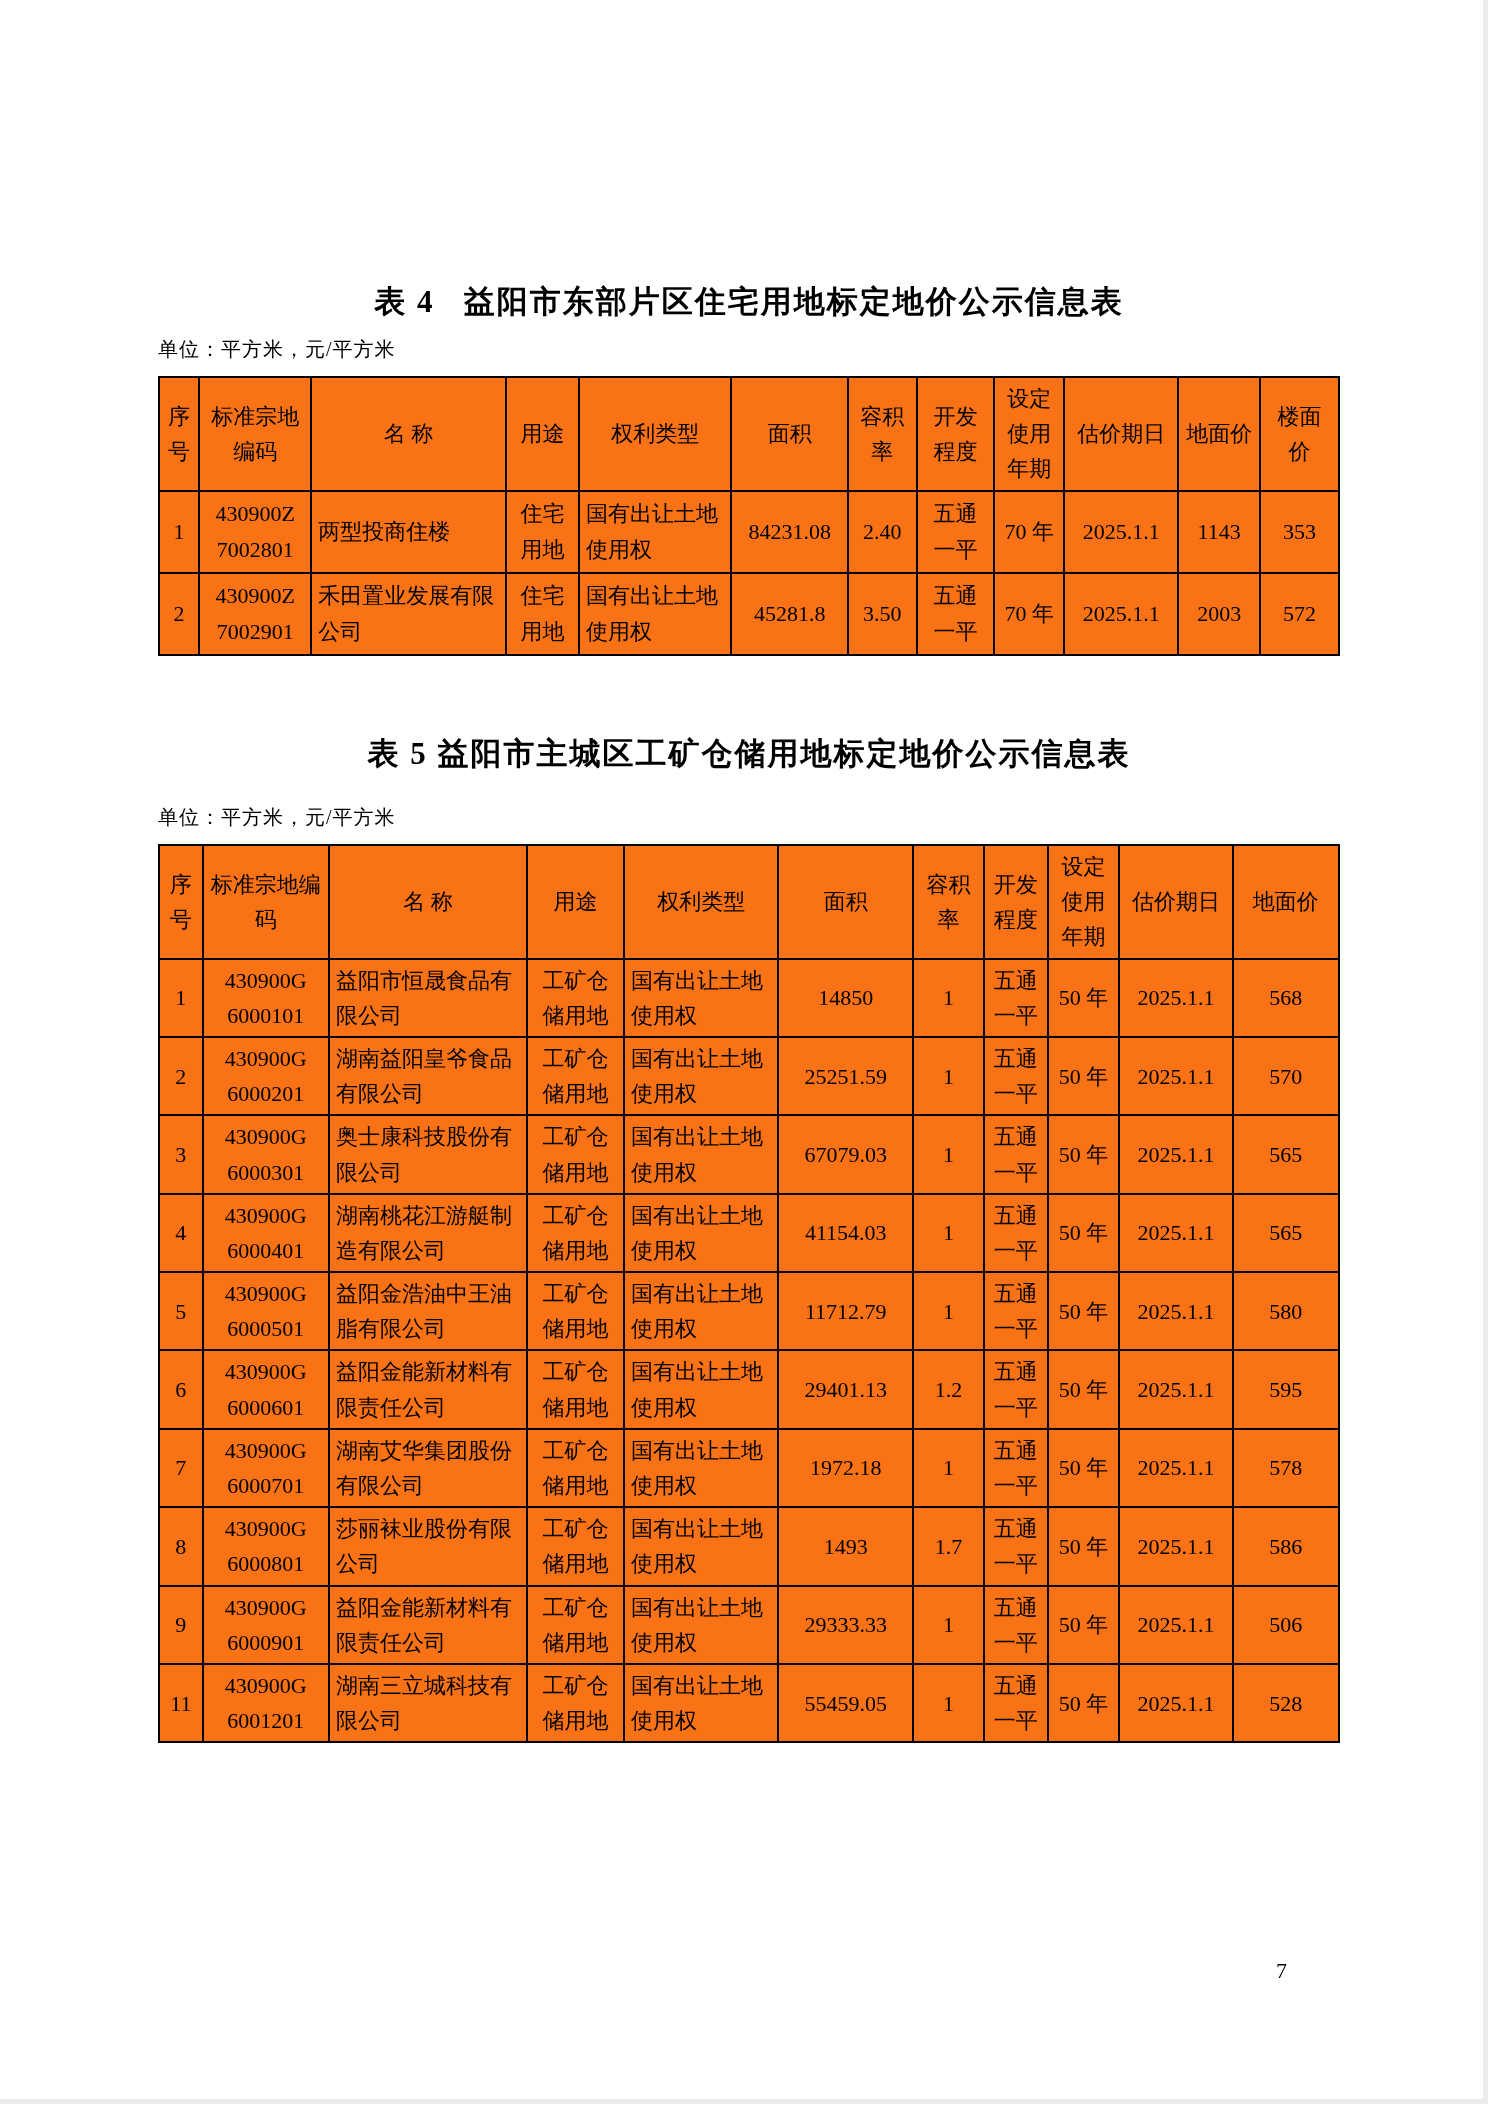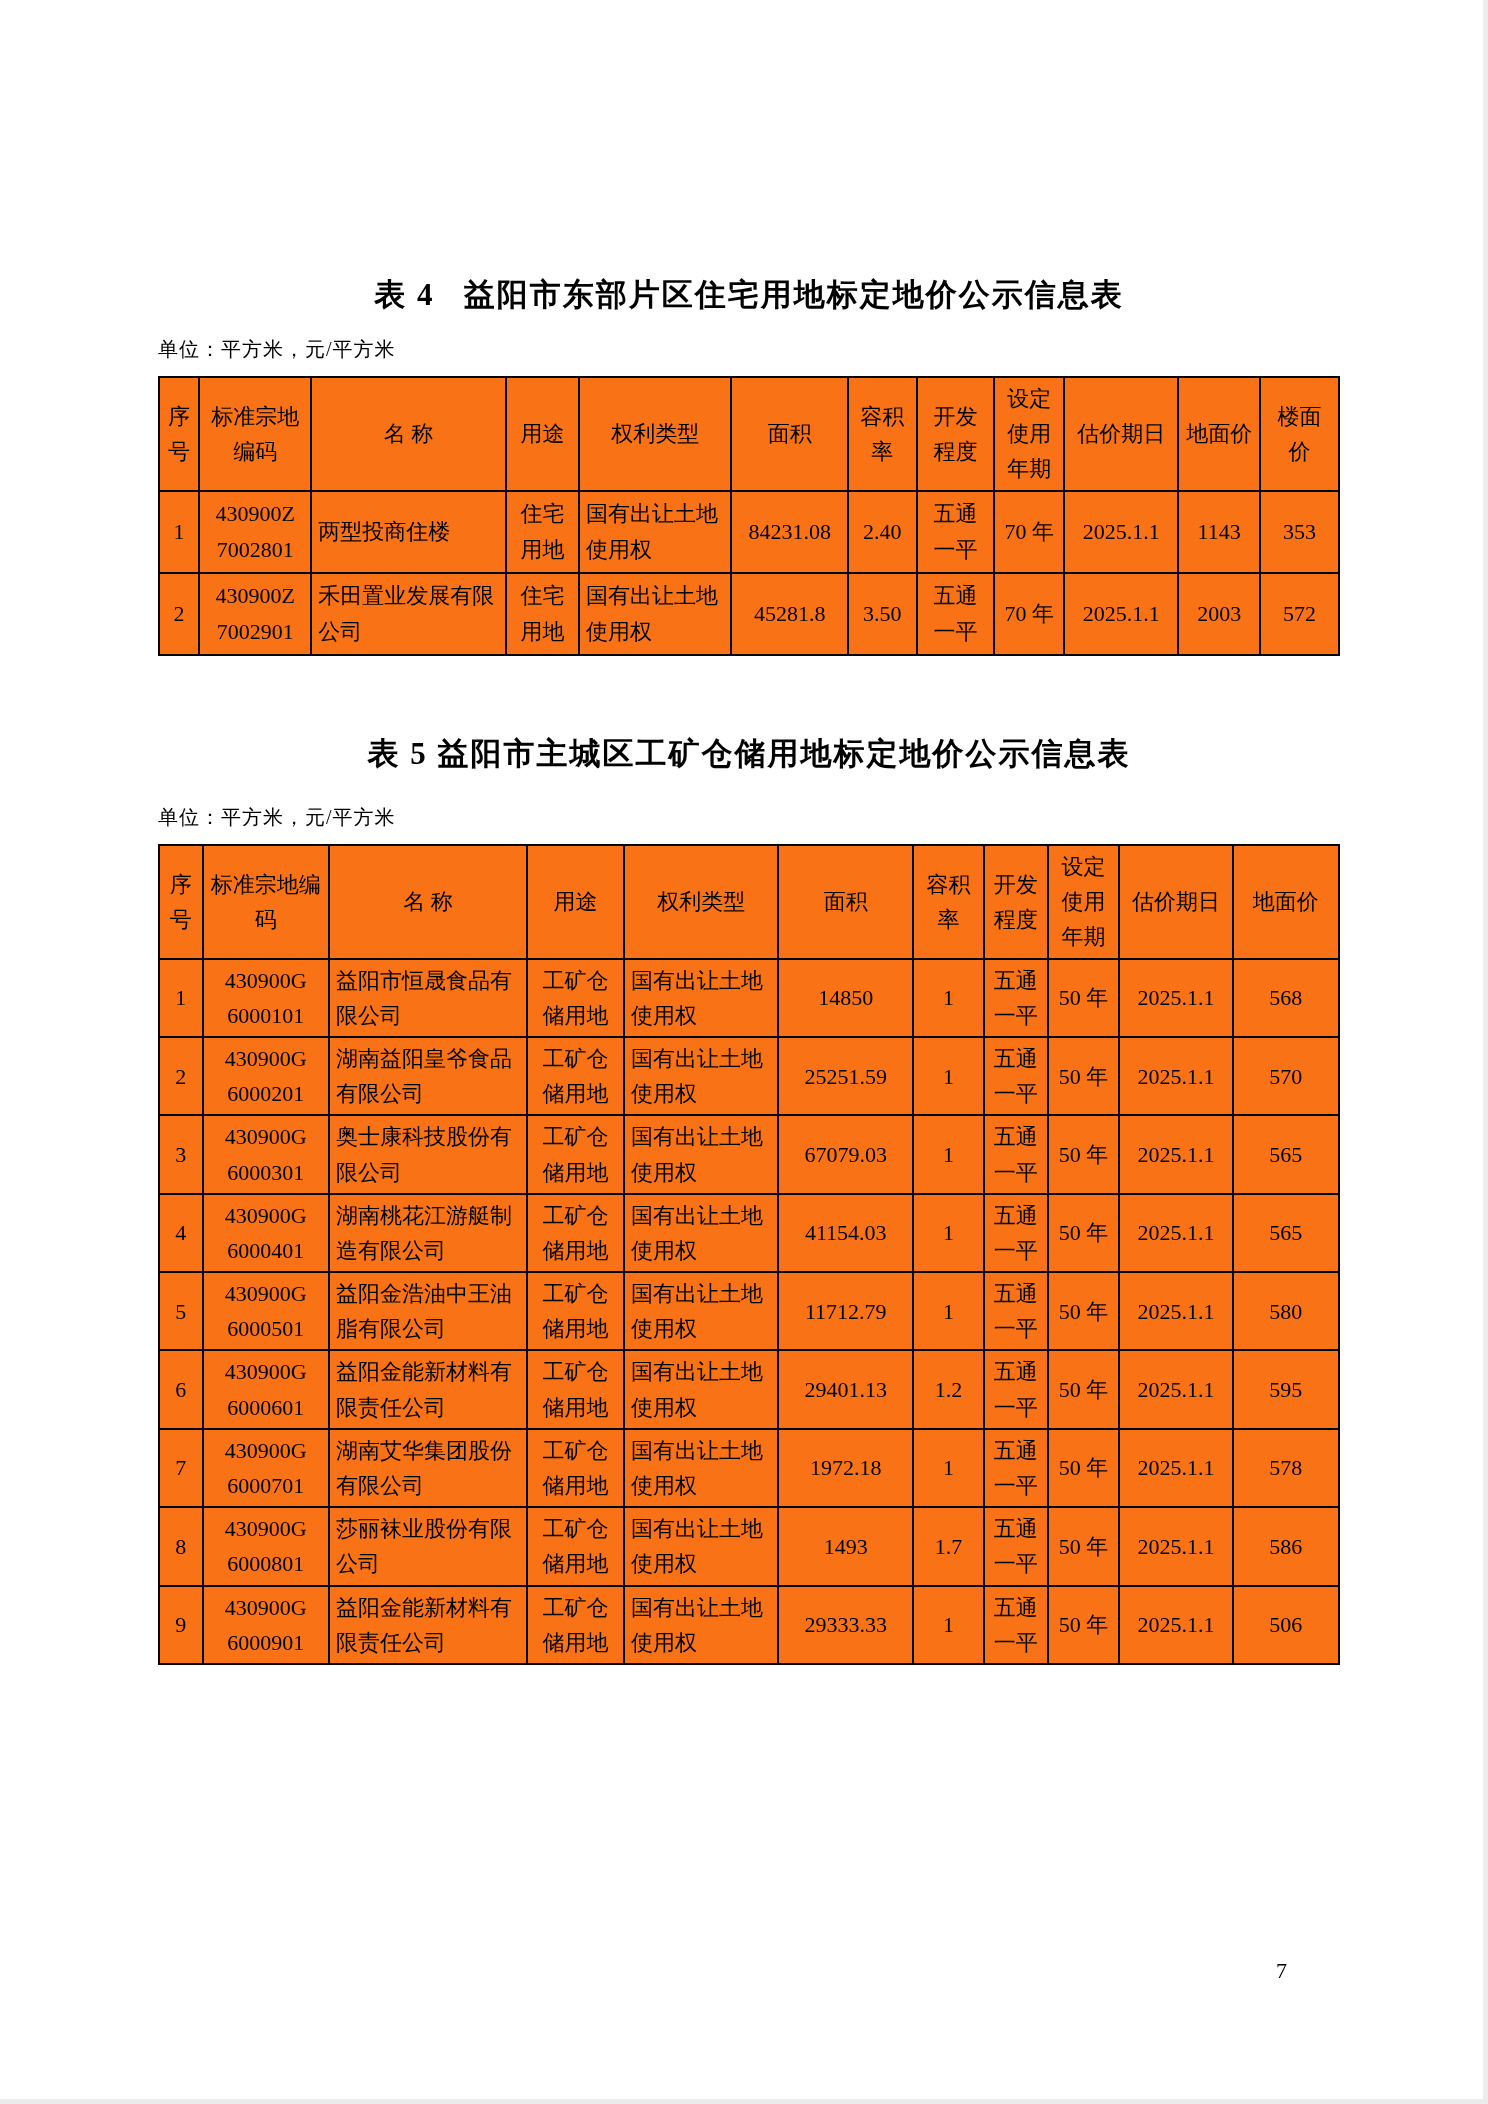--- a/index.html
+++ b/index.html
@@ -30,21 +30,21 @@
   .doc-title {
     position: absolute;
     left: 158px;
     width: 1182px;
     text-align: center;
     font-size: 31px;
     font-weight: 700;
     letter-spacing: 2px;
     white-space: pre;
   }
-  #t4-title { top: 248px; }
+  #t4-title { top: 255px; }
   #t5-title { top: 707px; }
   .unit-note {
     position: absolute;
     left: 158px;
     width: 1182px;
     font-size: 20px;
     letter-spacing: 1px;
   }
   #t4-unit { top: 336px; }
   #t5-unit { top: 804px; }
@@ -298,16 +298,29 @@
         <td class="align-left">益阳金能新材料有限责任公司</td>
         <td>工矿仓储用地</td>
         <td class="align-left">国有出让土地使用权</td>
         <td>29333.33</td>
         <td>1</td>
         <td>五通一平</td>
         <td>50 年</td>
         <td>2025.1.1</td>
         <td>506</td>
       </tr>
+      <tr>
+        <td>11</td>
+        <td>430900G 6001201</td>
+        <td class="align-left">湖南三立城科技有限公司</td>
+        <td>工矿仓储用地</td>
+        <td class="align-left">国有出让土地使用权</td>
+        <td>55459.05</td>
+        <td>1</td>
+        <td>五通一平</td>
+        <td>50 年</td>
+        <td>2025.1.1</td>
+        <td>528</td>
+      </tr>
     </tbody>
   </table>
 
 <div class="page-number">7</div>
 
 </body></html>

